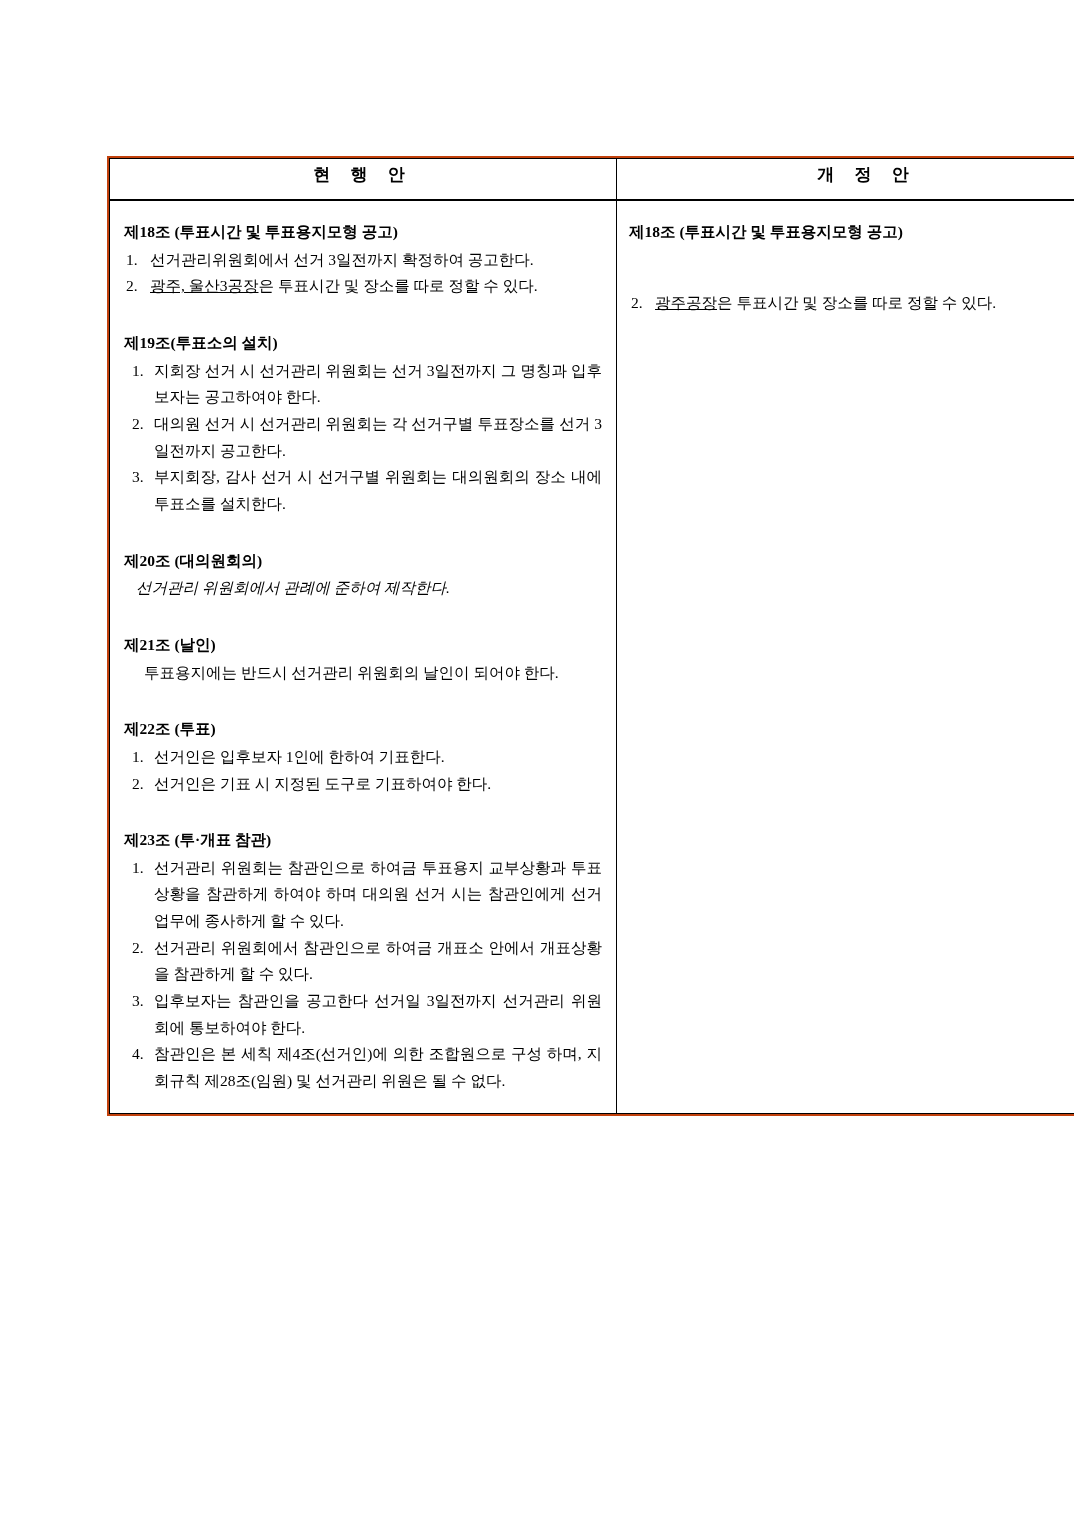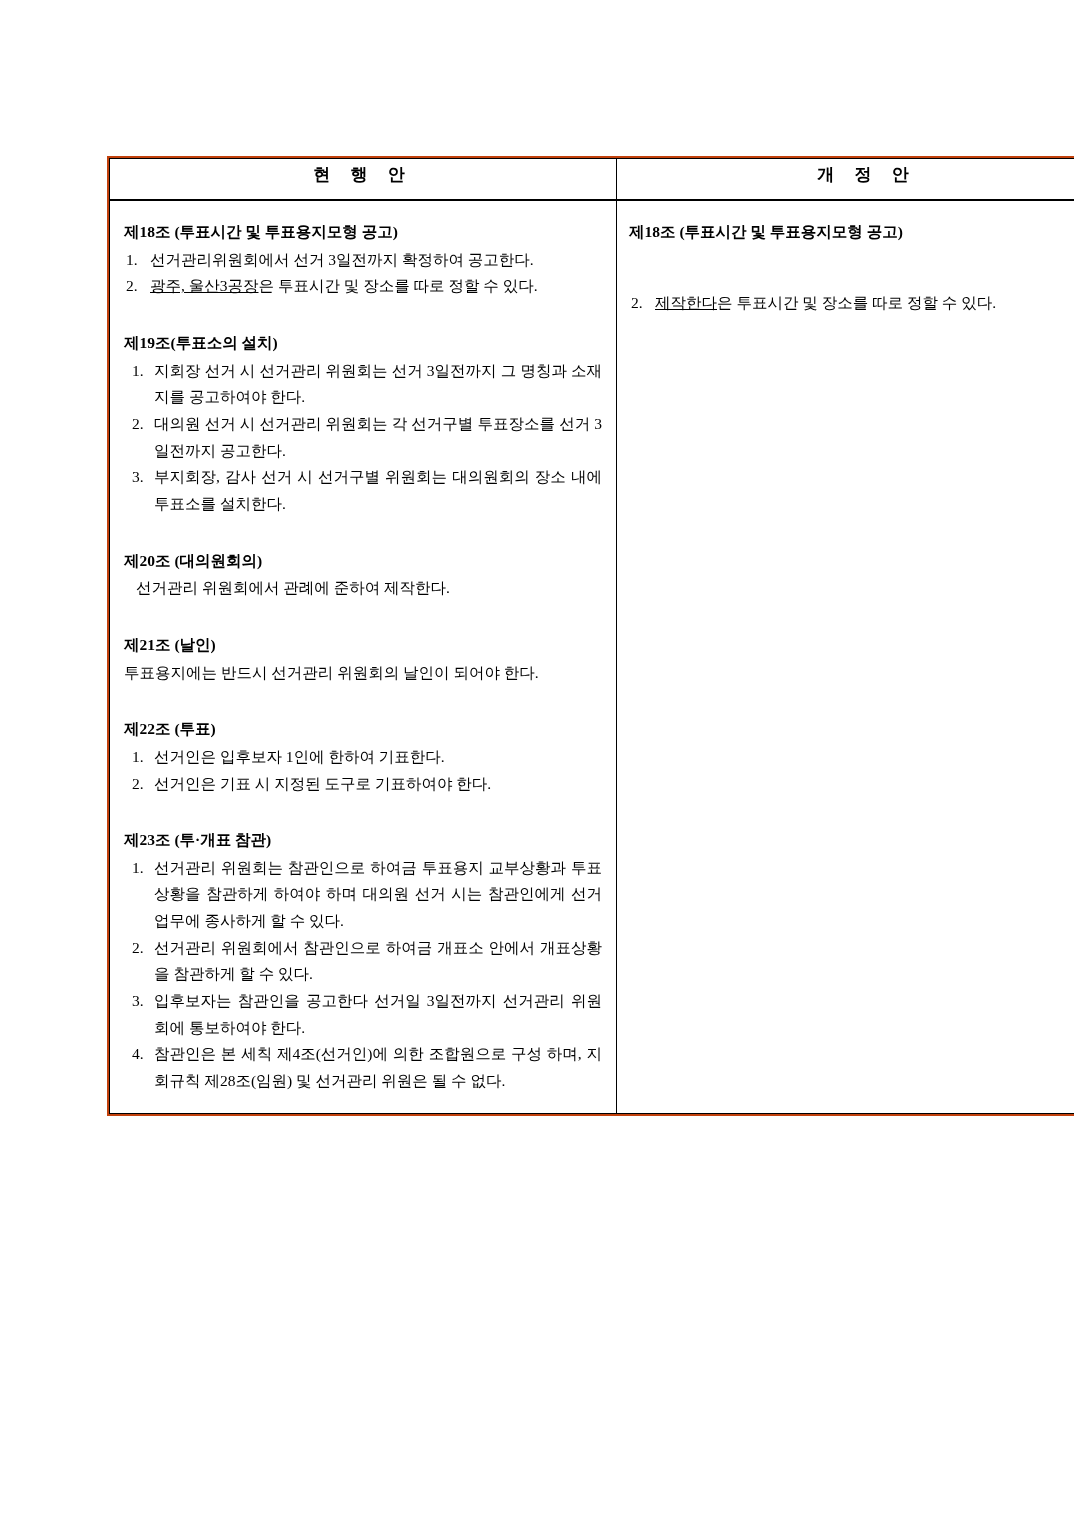--- a/index.html
+++ b/index.html
@@ -83,26 +83,27 @@
   }
   ul.items.indent li {
     padding-left: 30px;
   }
   ul.items.indent li .num {
     left: 8px;
   }
   .plain {
     padding-left: 12px;
     text-align: justify;
+    font-style: italic;
   }
   .plain-noind {
     text-align: justify;
   }
   u.ul { text-decoration: underline; }
-  .just { text-align: justify; text-justify: inter-word; }
+  .just { text-align: justify; text-justify: inter-word; margin-left: 20px; }
   .right-item {
     position: relative;
     padding-left: 26px;
     margin-top: 44px;
   }
   .right-item .num {
     position: absolute;
     left: 2px;
     top: 0;
   }
@@ -139,21 +140,21 @@
             </ul>
           </div>
 
           <div class="blockgap"></div>
 
           <div>
             <div class="art-title">제19조(투표소의 설치)</div>
             <ul class="items indent">
               <li>
                 <span class="num">1.</span>
-                <span>지회장 선거 시 선거관리 위원회는 선거 3일전까지 그 명칭과 소재지를 공고하여야 한다.</span>
+                <span>지회장 선거 시 선거관리 위원회는 선거 3일전까지 그 명칭과 입후보자는 공고하여야 한다.</span>
               </li>
               <li>
                 <span class="num">2.</span>
                 <span>대의원 선거 시 선거관리 위원회는 각 선거구별 투표장소를 선거 3일전까지 공고한다.</span>
               </li>
               <li>
                 <span class="num">3.</span>
                 <span>부지회장, 감사 선거 시 선거구별 위원회는 대의원회의 장소 내에 투표소를 설치한다.</span>
               </li>
             </ul>
@@ -211,20 +212,20 @@
                 <span>참관인은 본 세칙 제4조(선거인)에 의한 조합원으로 구성 하며, 지회규칙 제28조(임원) 및 선거관리 위원은 될 수 없다.</span>
               </li>
             </ul>
           </div>
 
         </td>
         <td class="cell-right">
           <div class="art-title">제18조 (투표시간 및 투표용지모형 공고)</div>
           <div class="right-item">
             <span class="num">2.</span>
-            <u class="ul">제작한다</u><span>은 투표시간 및 장소를 따로 정할 수 있다.</span>
+            <u class="ul">광주공장</u><span>은 투표시간 및 장소를 따로 정할 수 있다.</span>
           </div>
         </td>
       </tr>
     </tbody>
       </table>
   </div>
 </div>
 
 </body></html>

